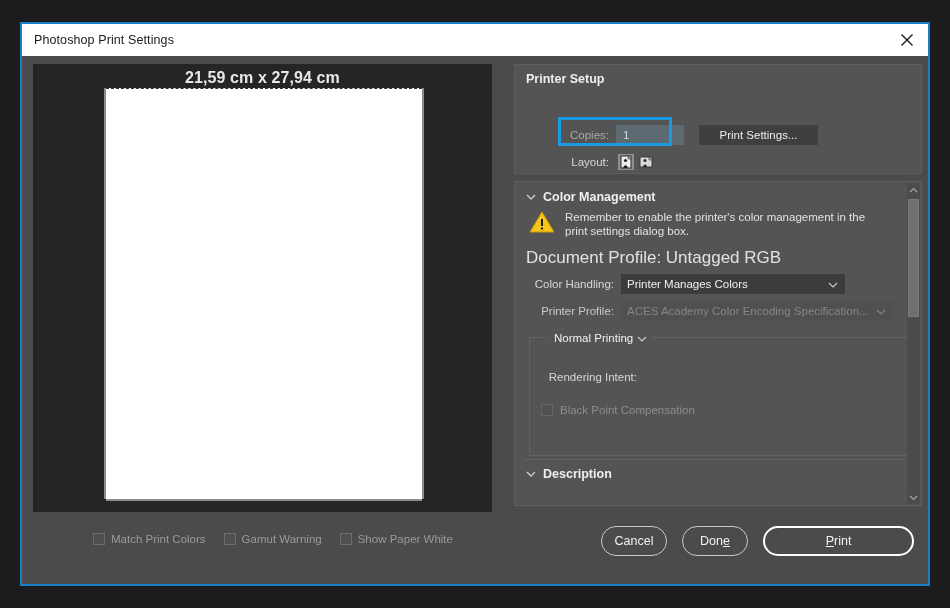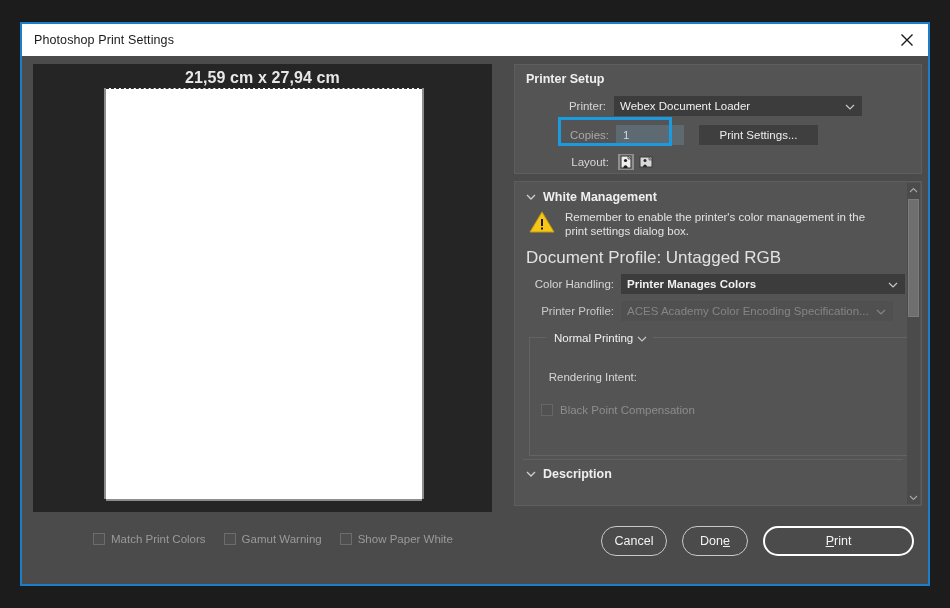--- a/index.html
+++ b/index.html
@@ -287,21 +287,21 @@
   #doc-profile {
     position: absolute;
     left: 11px;
     top: 66px;
     font-size: 17px;
     color: #e2e2e2;
   }
 
   #ch-row { left: 11px; top: 92px; }
   #ch-row .field-label { width: 88px; }
-  #ch-select { width: 284px; margin-left: 7px; font-weight: bold; }
+  #ch-select { width: 224px; margin-left: 7px; }
 
   #pp-row { left: 11px; top: 119px; }
   #pp-row .field-label { width: 88px; color: #c9c9c9; }
   #pp-select { width: 272px; margin-left: 7px; }
 
   #inner-group {
     position: absolute;
     left: 14px;
     top: 155px;
     width: 380px;
@@ -463,31 +463,20 @@
         <span class="cbox"></span>
         <span>Show Paper White</span>
       </div>
     </div>
 
     <div id="right-col">
 
       <div id="printer-setup">
         <div class="section-title">Printer Setup</div>
 
-        <div class="field-row" id="printer-row">
-          <span class="field-label">Printer:</span>
-          <div class="select" id="printer-select">
-            <span>Webex Document Loader</span>
-            <span class="chev">
-              <svg width="10" height="6" viewBox="0 0 10 6">
-                  <path d="M1 1 L5 5 L9 1" stroke="#c8c8c8" stroke-width="1.2" fill="none"></path>
-                </svg>
-            </span>
-          </div>
-        </div>
 
         <div class="field-row" id="copies-row">
           <span class="field-label">Copies:</span>
           <div id="copies-input">
             <span>1</span>
           </div>
         </div>
 
         <div id="print-settings-btn">
           <span>Print Settings...</span>
@@ -519,21 +508,21 @@
       </div>
 
       <div id="cm-panel">
 
         <div id="cm-header">
           <span class="twisty">
             <svg width="10" height="6" viewBox="0 0 10 6">
                 <path d="M1 1 L5 5 L9 1" stroke="#cfcfcf" stroke-width="1.3" fill="none"></path>
               </svg>
           </span>
-          <span class="section-title">White Management</span>
+          <span class="section-title">Color Management</span>
         </div>
 
         <div id="warn-block">
           <span>
             <svg width="26" height="24" viewBox="0 0 26 24">
               <path d="M13 2 L25 22 L1 22 Z" fill="#f5c518" stroke="#c99a06" stroke-width="1"></path>
               <rect x="12" y="9" width="2" height="7" fill="#1a1a1a"></rect>
               <rect x="12" y="17.5" width="2" height="2" fill="#1a1a1a"></rect>
             </svg>
           </span>

